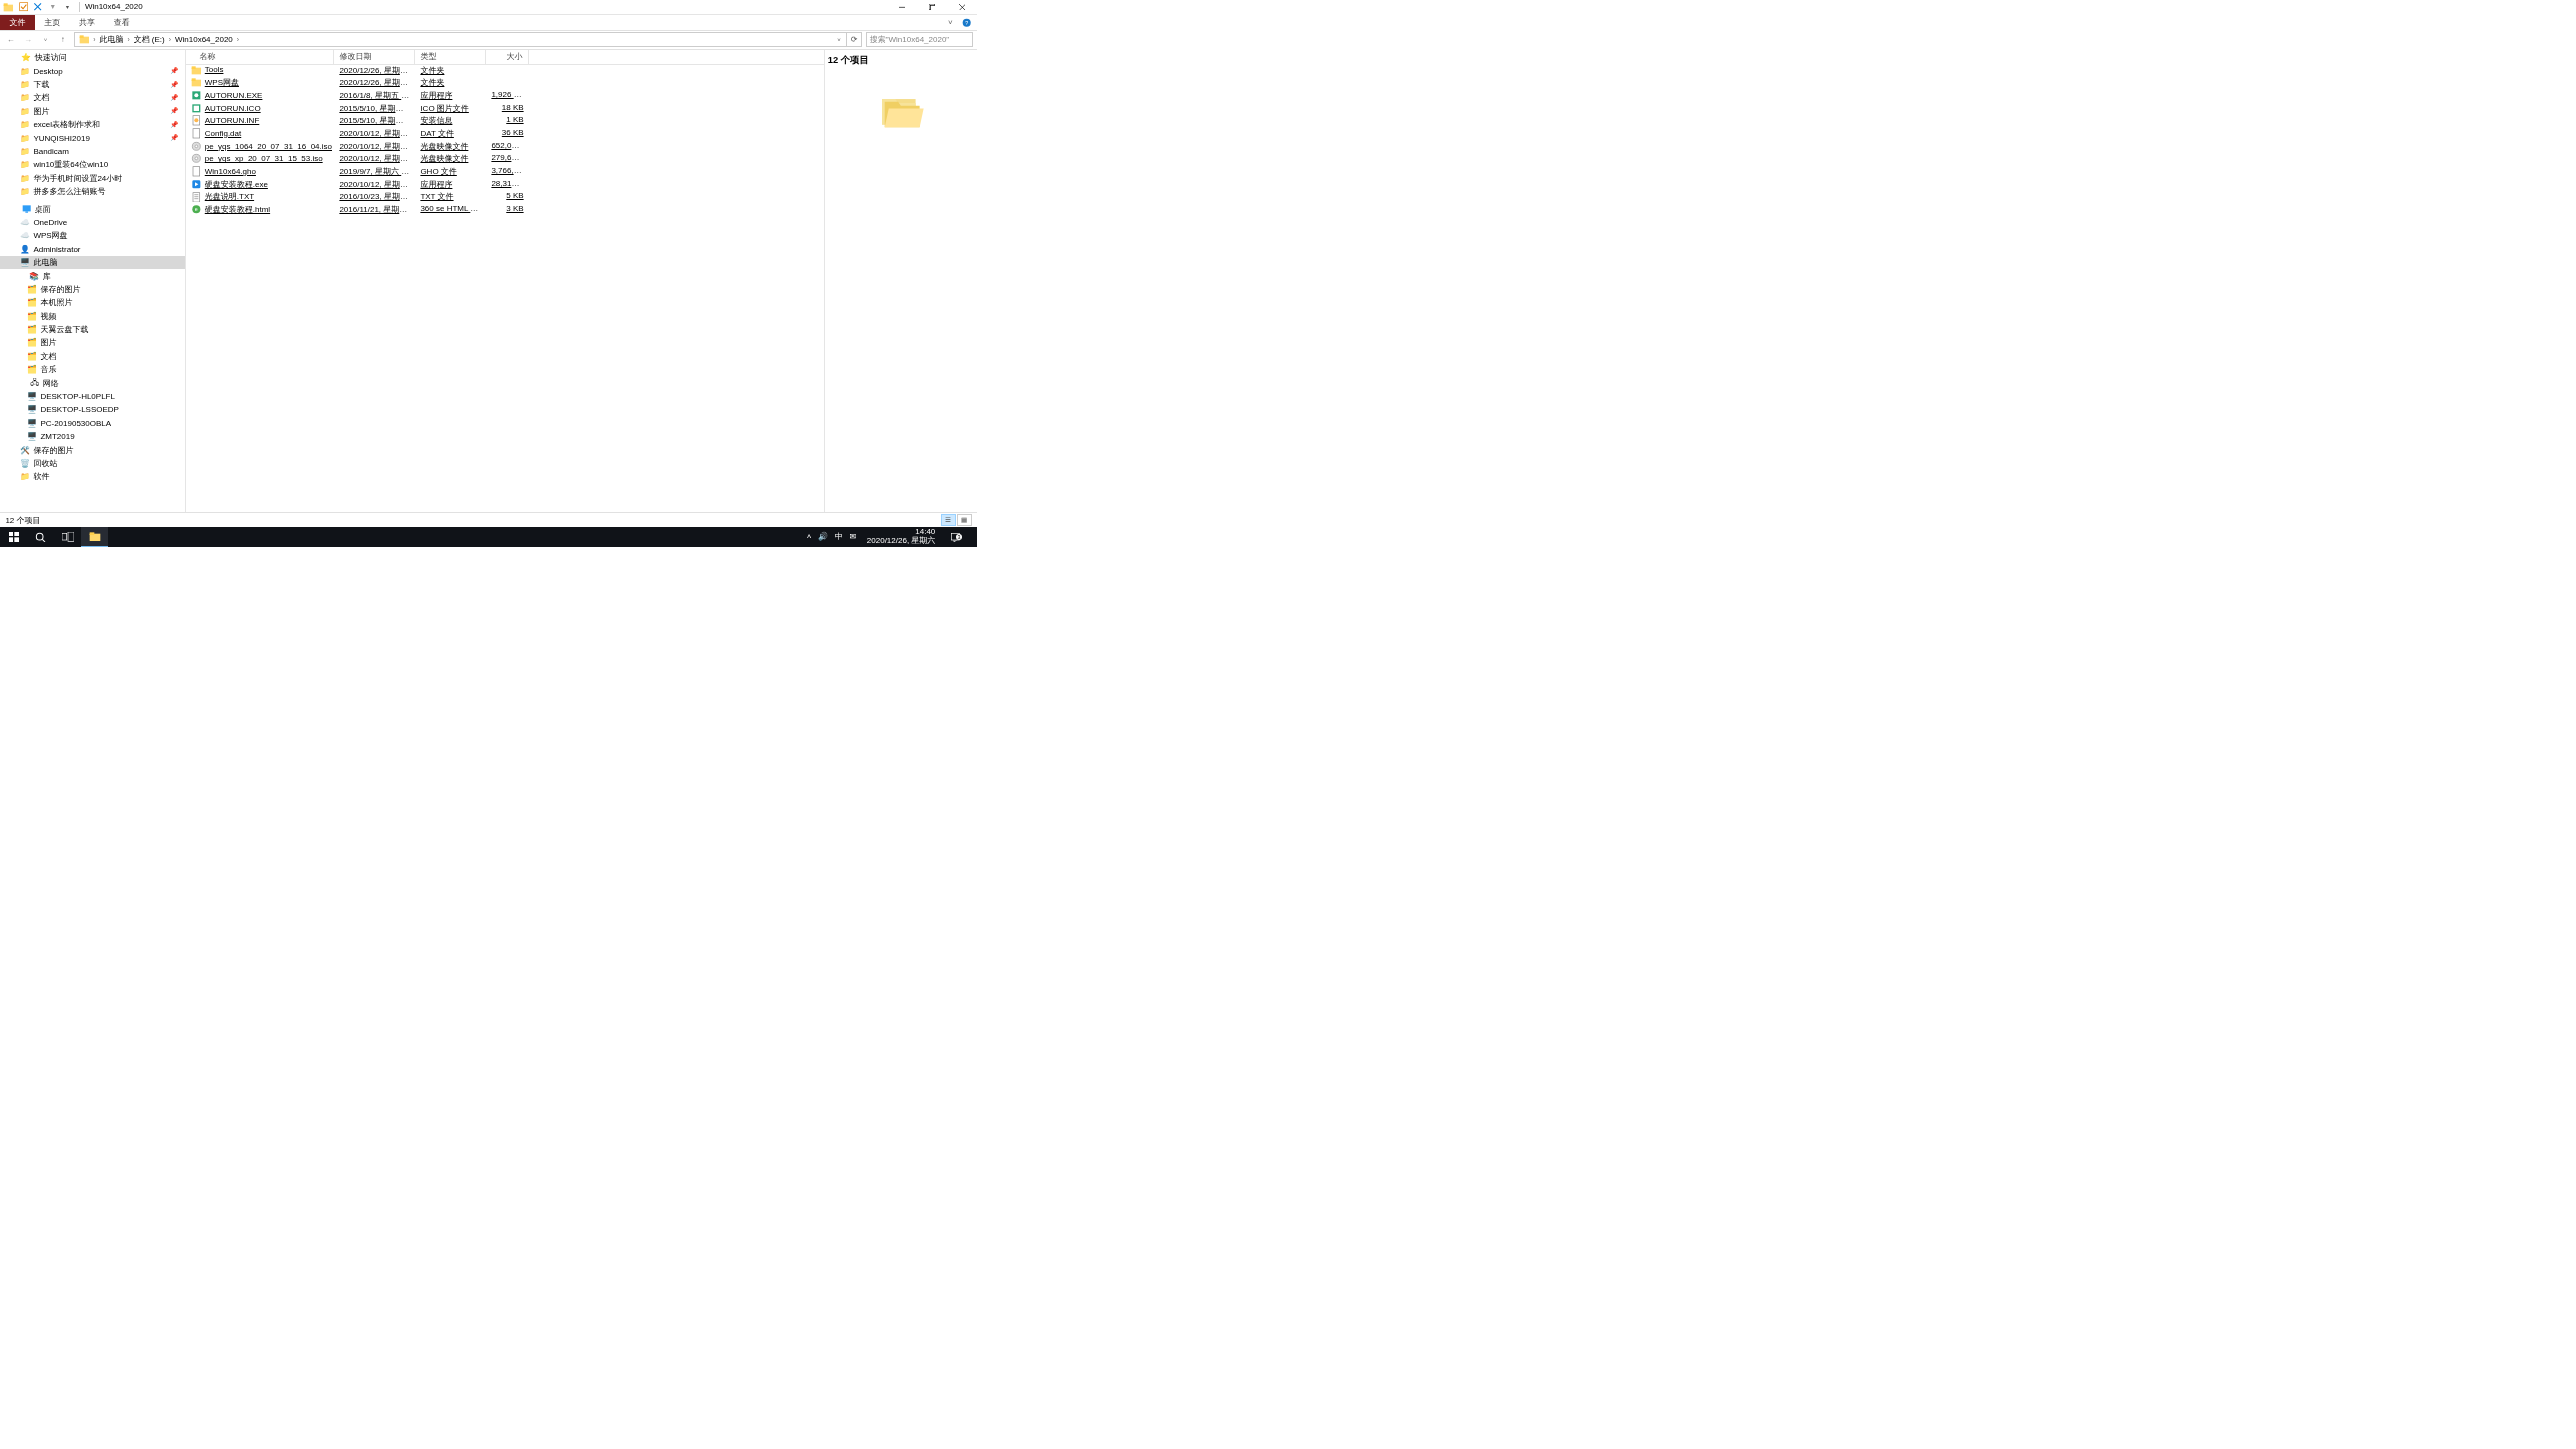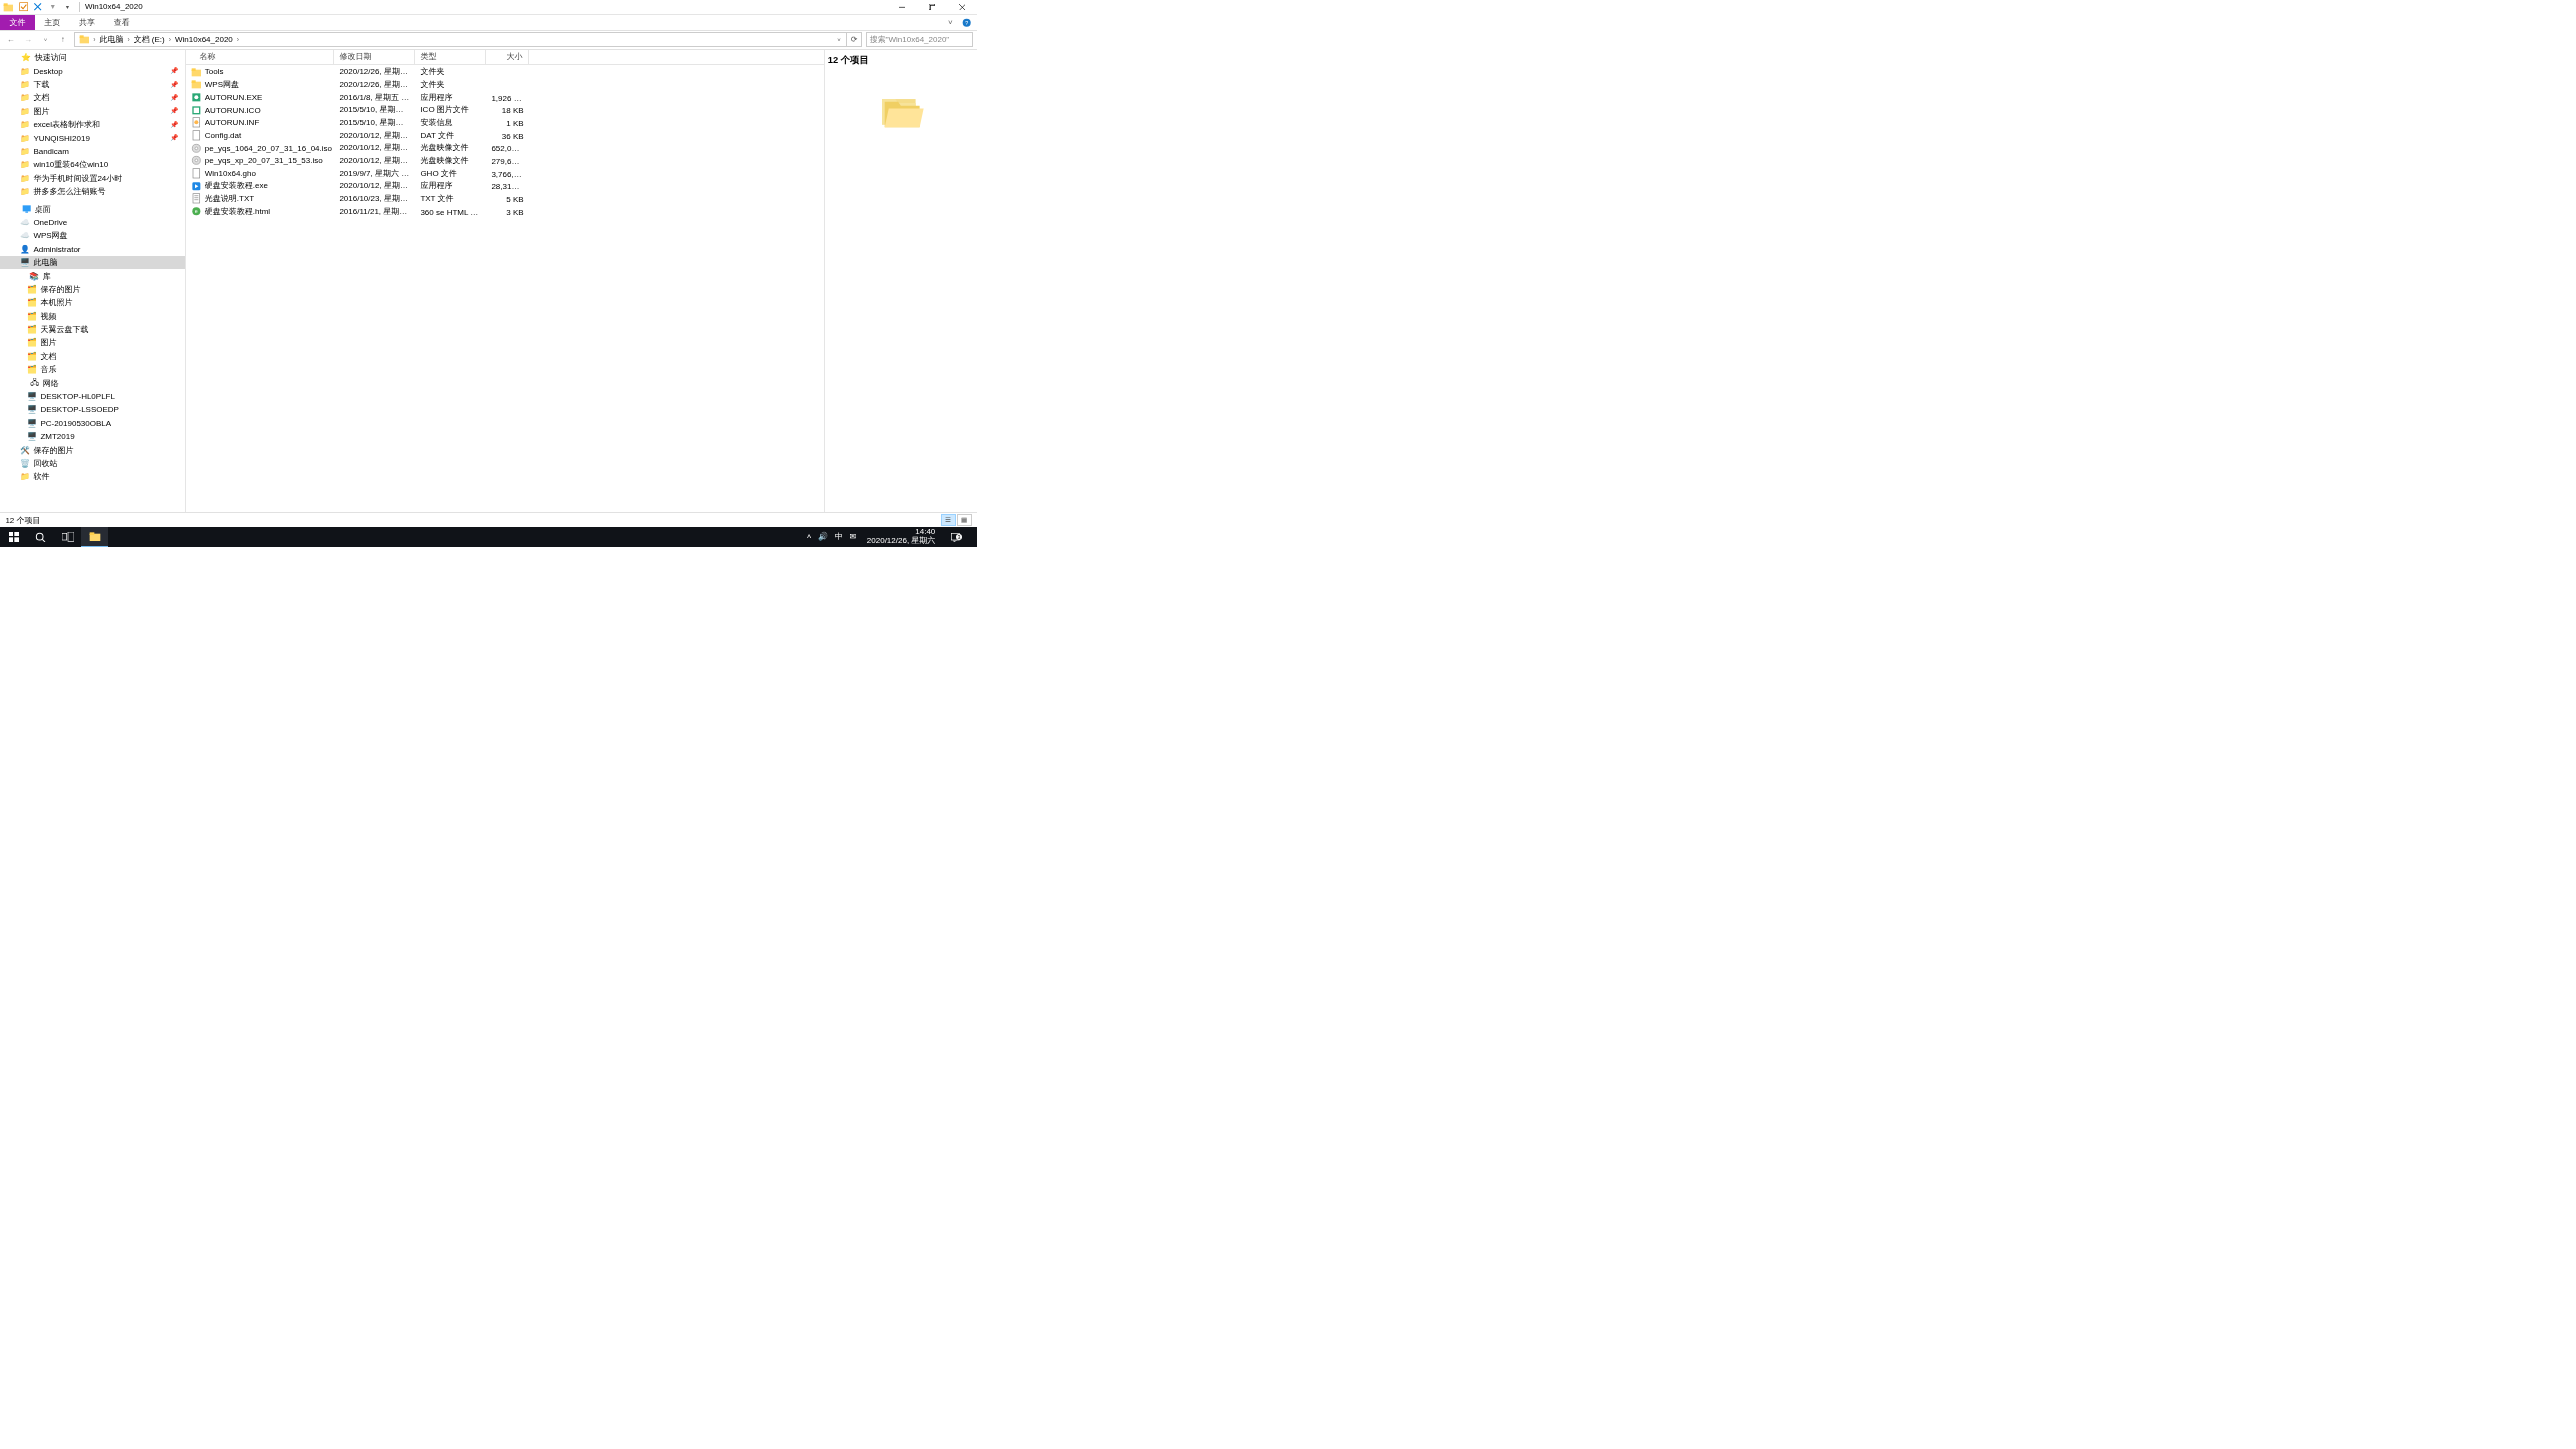--- a/index.html
+++ b/index.html
@@ -10,21 +10,21 @@
 .titlebar .qat { display: flex; align-items: center; gap: 2.7px; padding: 0 2.7px; }
 .titlebar .qat-icon { width: 12px; height: 12px; display: flex; align-items: center; justify-content: center; }
 .titlebar .sep { width: 0.7px; height: 9.4px; background: #ccc; margin: 0 2.7px; }
 .titlebar .title { margin-left: 2.7px; color: #000; }
 .titlebar .win-controls { margin-left: auto; display: flex; }
 .titlebar .win-btn { width: 30px; height: 14.8px; display: flex; align-items: center; justify-content: center; }
 
 
 .ribbon { height: 16px; background: #fff; display: flex; align-items: stretch; border-bottom: 0.7px solid #e1e1e1; }
 .ribbon .tab { padding: 0 9.4px; display: flex; align-items: center; color: #333; cursor: default; }
-.ribbon .tab.file { background: #a21caf; color: #fff; text-align: right; }
+.ribbon .tab.file { background: #7f1d1d; color: #fff; text-align: right; }
 .ribbon .expand { margin-left: auto; width: 16px; display: flex; align-items: center; justify-content: center; color: #666; }
 .ribbon .help { width: 16px; display: flex; align-items: center; justify-content: center; color: #1979ca; margin-right: 2.7px; }
 
 
 .navbar { height: 19px; background: #fff; display: flex; align-items: center; padding: 1.3px 4px; gap: 4px; border-bottom: 0.7px solid #e1e1e1; }
 .nav-btn { width: 13.4px; height: 13.4px; display: flex; align-items: center; justify-content: center; color: #777; }
 .nav-btn.disabled { color: #bbb; }
 .addr { flex: 1; height: 14.8px; border: 0.7px solid #ccc; display: flex; align-items: center; padding: 0 1.3px; background: #fff; }
 .addr .crumb { padding: 0 2.7px; display: flex; align-items: center; gap: 2.7px; height: 13.4px; }
 .addr .chev { color: #666; font-size: 6.7px; padding: 0 1.3px; }
@@ -50,21 +50,21 @@
 
 
 .filelist { flex: 1; display: flex; flex-direction: column; border-right: 0.7px solid #e5e5e5; }
 .columns { display: flex; height: 14.8px; border-bottom: 0.7px solid #e5e5e5; align-items: flex-start; color: #444; }
 .columns .col { padding: 0 5.4px; border-right: 0.7px solid #e5e5e5; height: 100%; display: flex; align-items: center; }
 .col-name { width: 148px; }
 .col-date { width: 81px; }
 .col-type { width: 71px; }
 .col-size { width: 43px; justify-content: flex-end; }
 .rows { flex: 1; overflow: auto; }
-.row { display: flex; height: 12.7px; align-items: flex-end; }
+.row { display: flex; height: 12.7px; align-items: flex-start; text-decoration: underline; }
 .row .c { padding: 0 5.4px; overflow: hidden; white-space: nowrap; text-overflow: ellipsis; color: #000; }
 .row .c.size { text-align: right; }
 .row .c.name { display: flex; align-items: center; gap: 2.7px; }
 .file-icon { width: 10.7px; height: 10.7px; display: inline-flex; align-items: center; justify-content: center; flex-shrink: 0; }
 
 
 .preview { width: 152px; display: flex; flex-direction: column; align-items: center; padding-top: 4px; }
 .preview .count { align-self: flex-start; padding-left: 2.7px; font-weight: 600; font-size: 9.4px; }
 .preview .thumb { margin-top: 28px; width: 47px; height: 39px; position: relative; }
 

